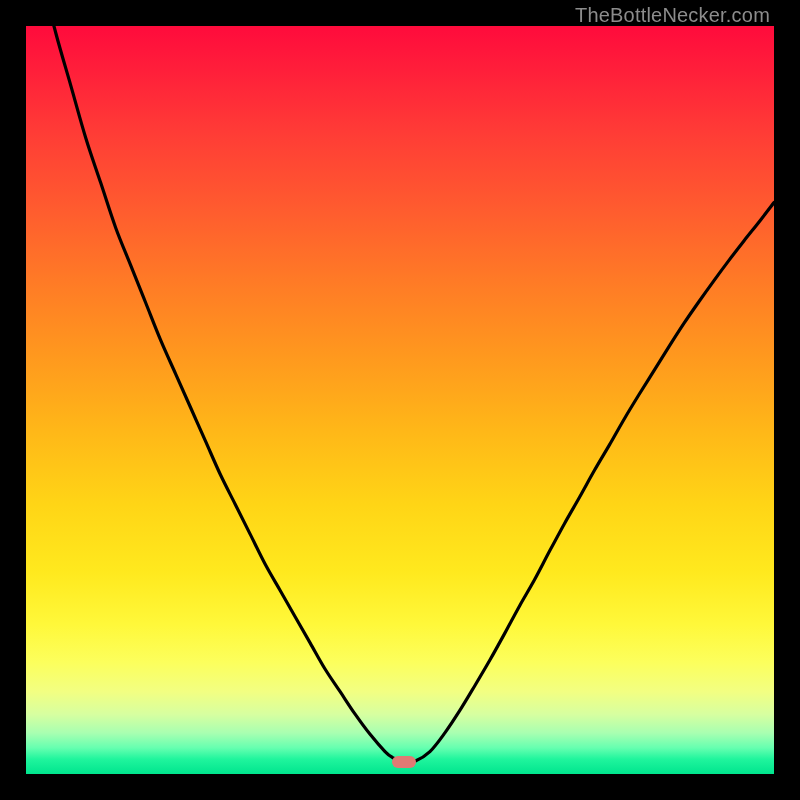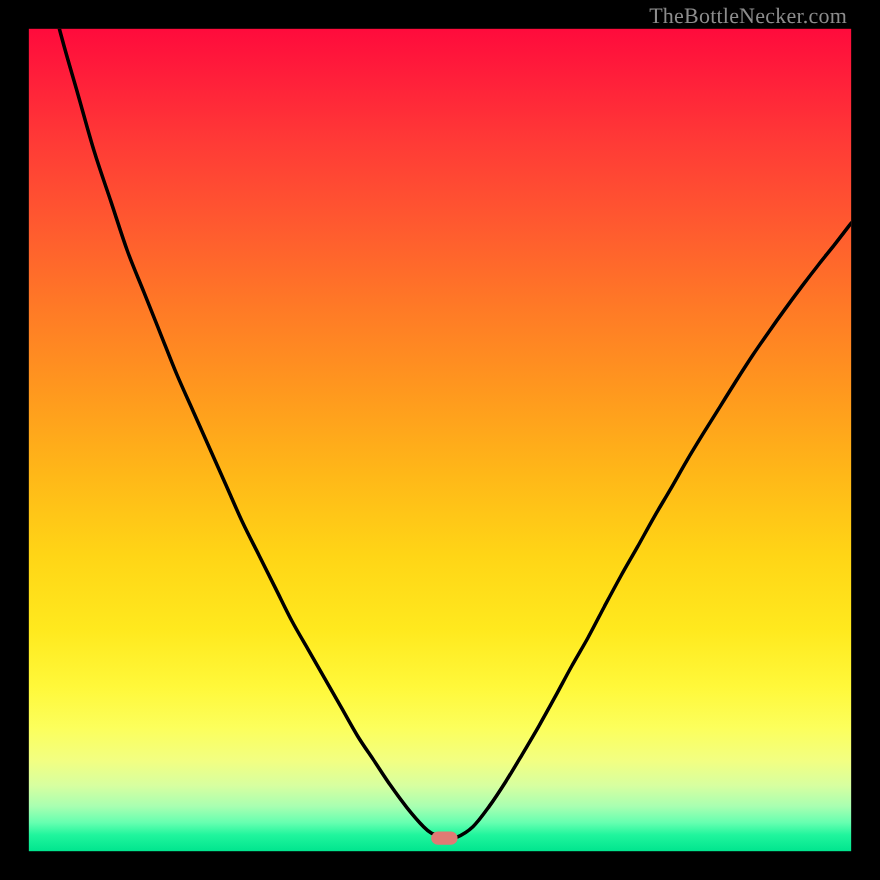--- a/index.html
+++ b/index.html
@@ -61,21 +61,21 @@
   .curve-svg {
     position: absolute;
     inset: 0;
     width: 748px;
     height: 748px;
   }
   .watermark {
     position: absolute;
     top: 4px;
     right: 30px;
-    font-family: Liberation Serif, serif;
+    font-family: Liberation Sans, sans-serif;
     font-size: 20px;
     color: #8c8c8c;
     letter-spacing: 0.2px;
   }
 </style>
 </head>
 <body>
 
 <div class="frame">
 

